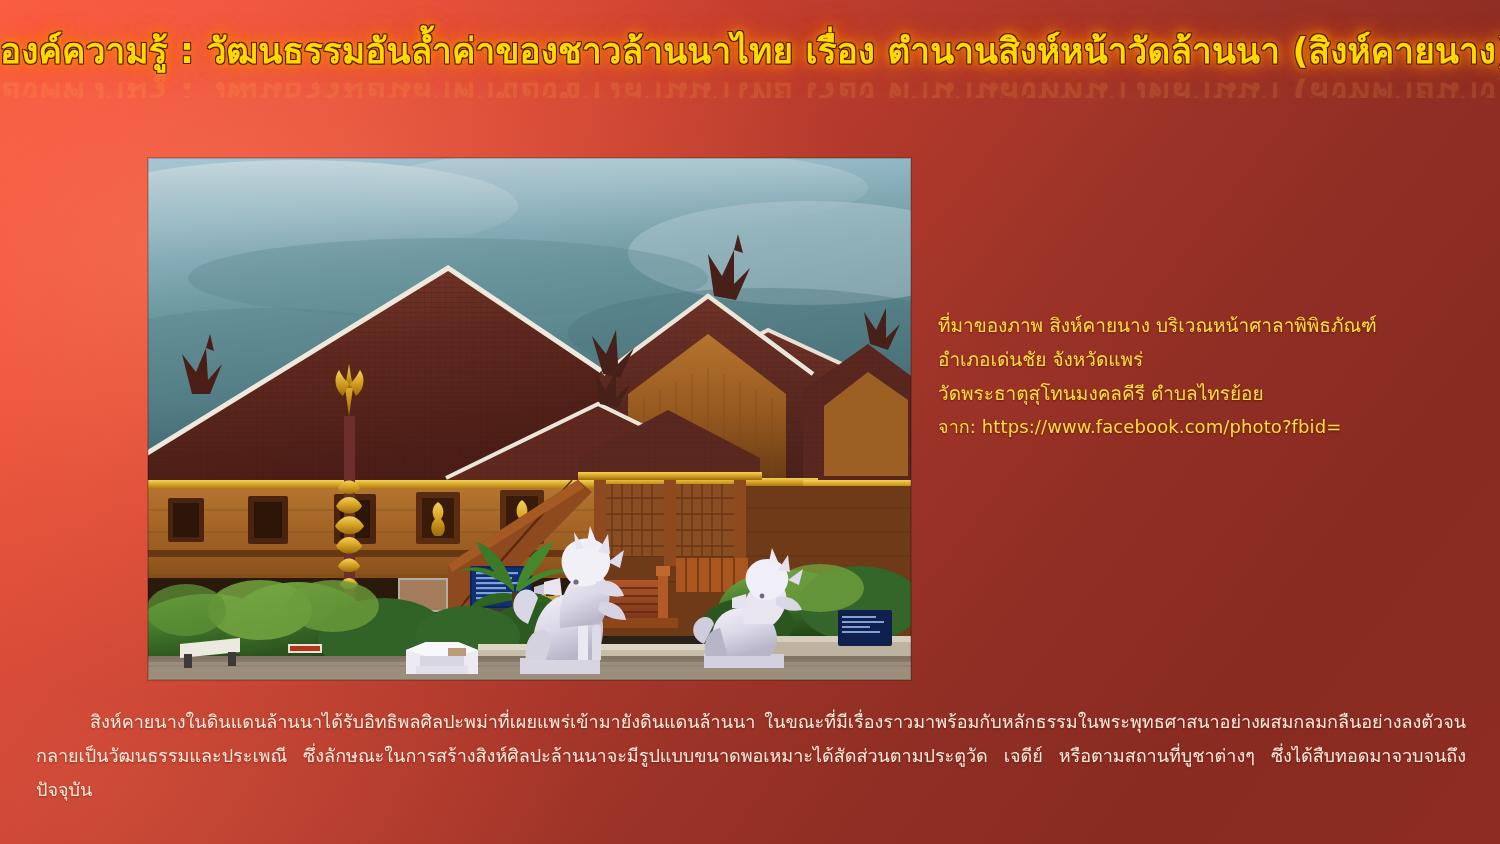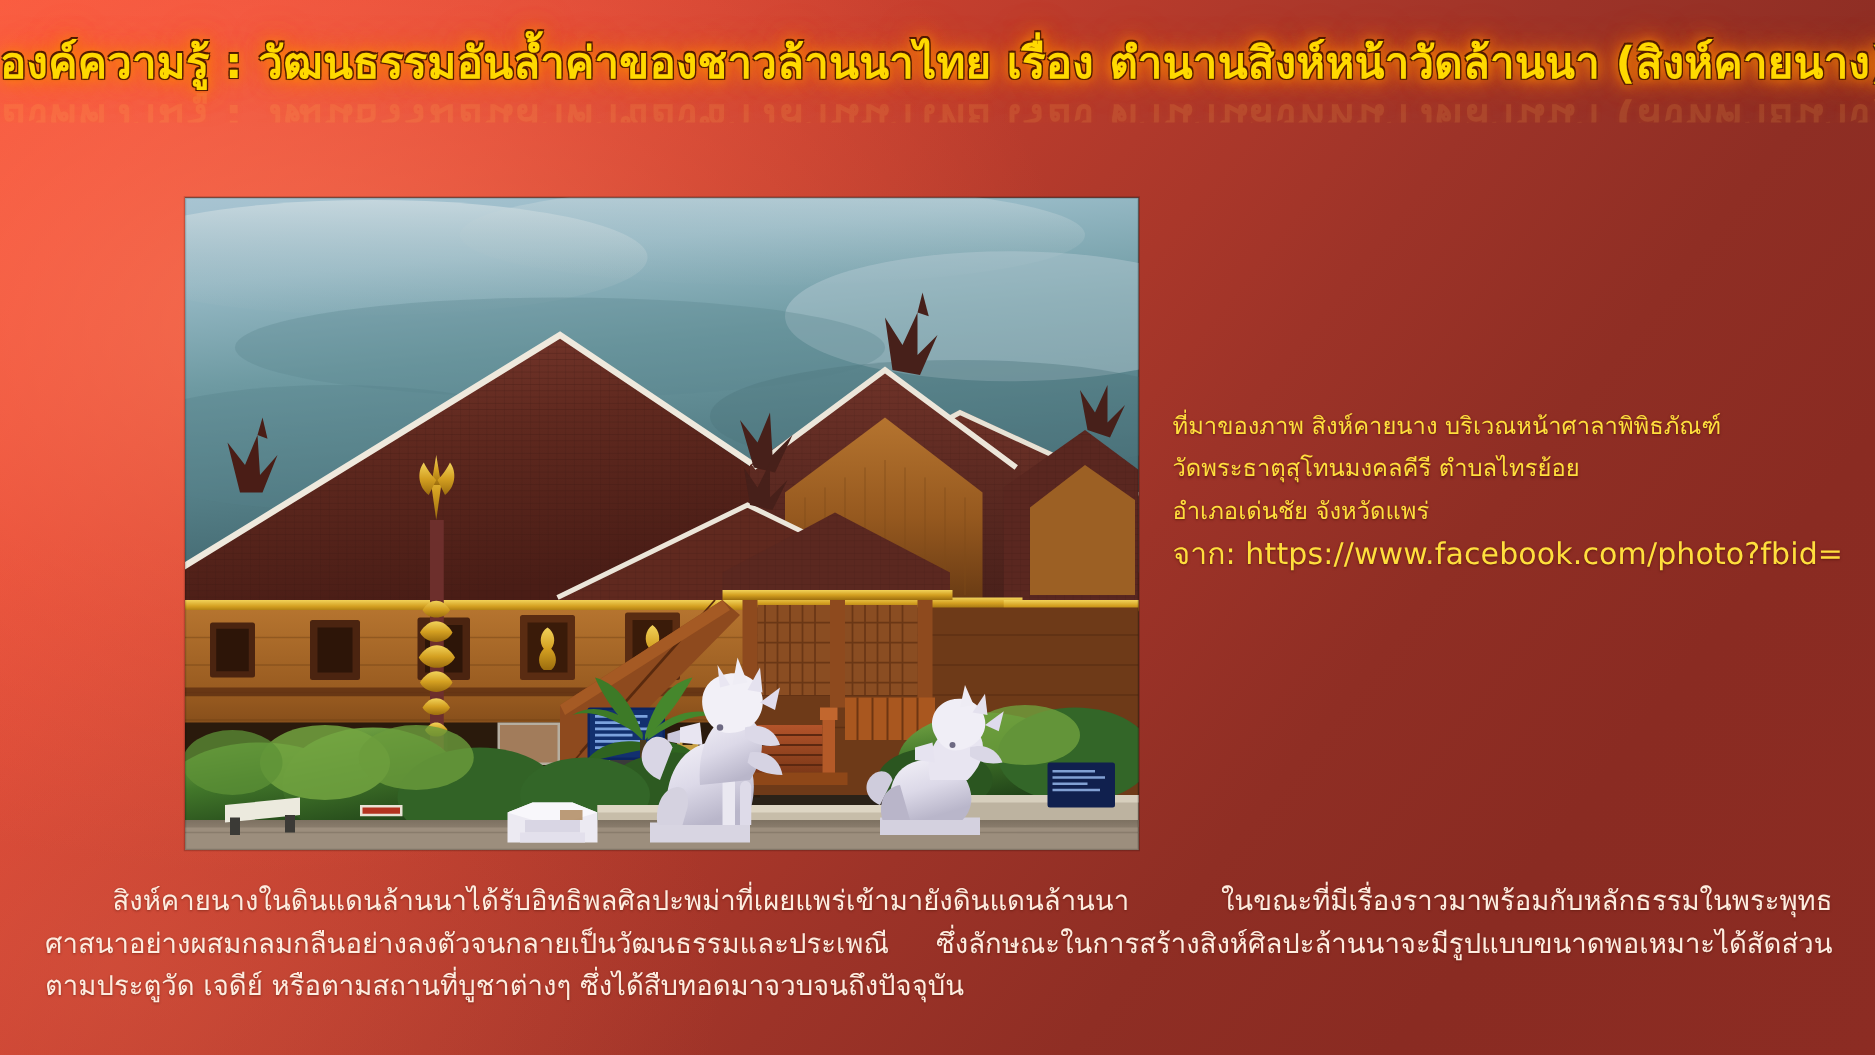--- a/index.html
+++ b/index.html
@@ -86,40 +86,40 @@
     overflow: hidden;
     background: #2a2218;
     box-shadow: 0 0 0 1px rgba(0,0,0,0.18);
   }
   .photo svg { display: block; width: 100%; height: 100%; }
 
   
   .source {
     position: absolute;
     left: 938px;
-    top: 324px;
+    top: 308px;
     width: 545px;
     color: #ffdf3d;
     font-family: "DejaVu Sans", "Liberation Sans", sans-serif;
     font-size: 19px;
     line-height: 34px;
     text-shadow: 0 1px 2px rgba(60,10,0,0.55);
   }
   .source .line { display: block; white-space: nowrap; }
-  .source .url-line { font-size: 24px; letter-spacing: 0.1px; }
+  .source .url-line { font-size: 18px; letter-spacing: 0.1px; }
 
   
   .body-text {
     position: absolute;
     left: 36px;
     top: 705px;
     width: 1430px;
     color: #fdecdf;
     font-family: "DejaVu Sans", "Liberation Sans", sans-serif;
-    font-size: 22px;
+    font-size: 18px;
     line-height: 34px;
     text-align: justify;
     text-indent: 54px;
     text-shadow: 0 1px 2px rgba(70,15,5,0.45);
   }
 </style>
 </head>
 <body>
 
 <div id="slide">
@@ -478,20 +478,20 @@
         <rect x="694" y="468" width="28" height="2"></rect>
         <rect x="694" y="473" width="38" height="2"></rect>
       </g>
 
       <rect x="0" y="0" width="763" height="522" fill="none" stroke="rgba(0,0,0,0.16)" stroke-width="2"></rect>
     </svg>
   </div>
 
   <div class="source">
     <span class="line">ที่มาของภาพ สิงห์คายนาง บริเวณหน้าศาลาพิพิธภัณฑ์</span>
+    <span class="line">อำเภอเด่นชัย จังหวัดแพร่</span>
     <span class="line">วัดพระธาตุสุโทนมงคลคีรี ตำบลไทรย้อย</span>
-    <span class="line">อำเภอเด่นชัย จังหวัดแพร่</span>
     <span class="line url-line">จาก: https://www.facebook.com/photo?fbid=</span>
   </div>
 
   <div class="body-text">สิงห์คายนางในดินแดนล้านนาได้รับอิทธิพลศิลปะพม่าที่เผยแพร่เข้ามายังดินแดนล้านนา ในขณะที่มีเรื่องราวมาพร้อมกับหลักธรรมในพระพุทธศาสนาอย่างผสมกลมกลืนอย่างลงตัวจนกลายเป็นวัฒนธรรมและประเพณี ซึ่งลักษณะในการสร้างสิงห์ศิลปะล้านนาจะมีรูปแบบขนาดพอเหมาะได้สัดส่วนตามประตูวัด เจดีย์ หรือตามสถานที่บูชาต่างๆ ซึ่งได้สืบทอดมาจวบจนถึงปัจจุบัน</div>
 
 </div>
 
 </body></html>

